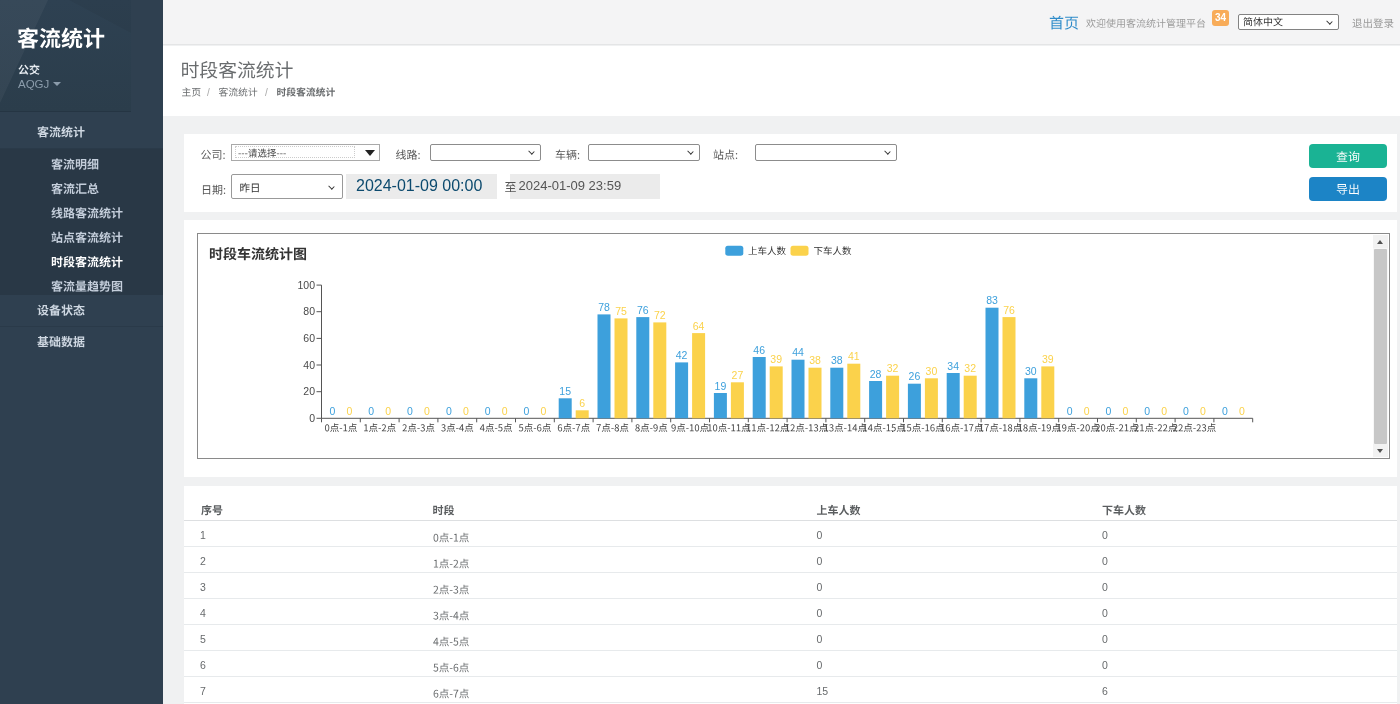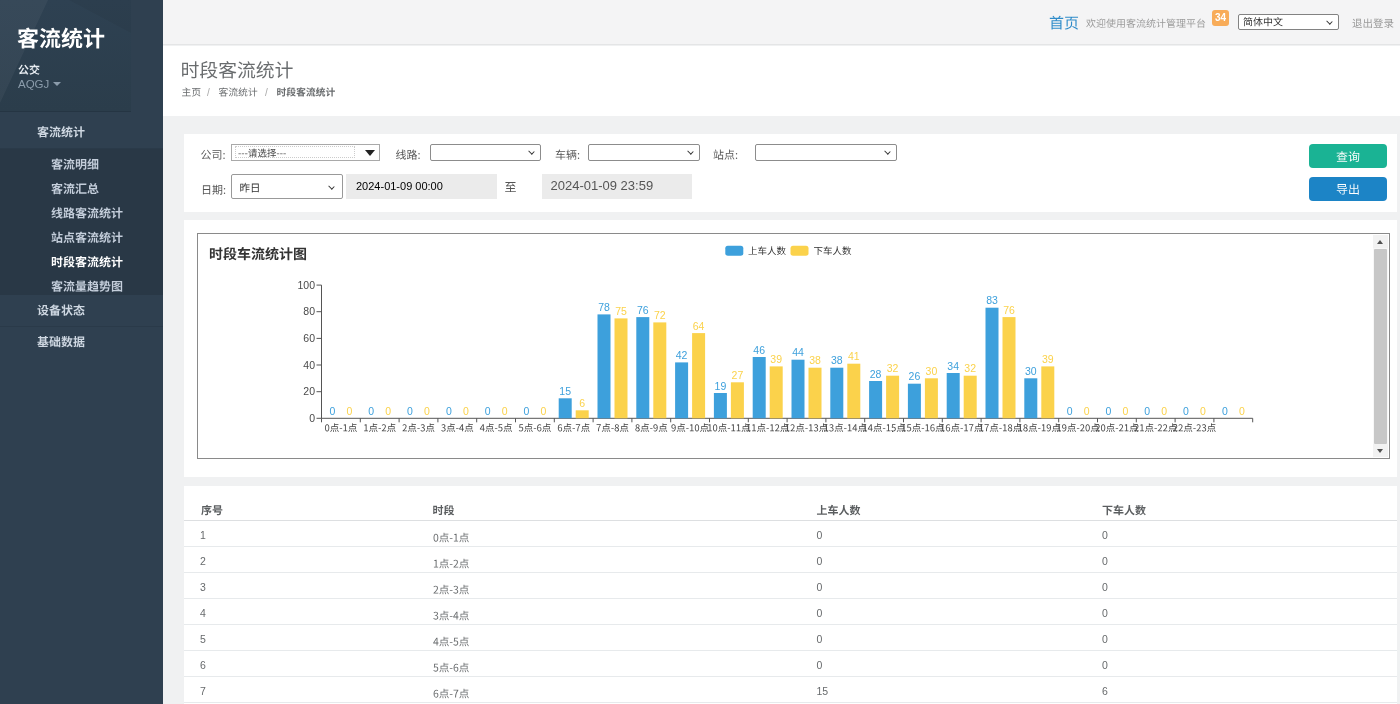--- a/index.html
+++ b/index.html
@@ -384,23 +384,23 @@
     </span>
   <span class="abs" style="left:404px;top:9.5px;width:112px;height:17px;background:#fff;border:1px solid #8c8c8c;border-radius:2px;">
       <span class="abs" style="right:6px;top:4px;width:5px;height:5px;border-right:1.4px solid #333;border-bottom:1.4px solid #333;transform:rotate(45deg) scale(1,0.8);"></span>
     </span>
   <span class="abs" style="left:571px;top:9.5px;width:142px;height:17px;background:#fff;border:1px solid #8c8c8c;border-radius:2px;">
       <span class="abs" style="right:6px;top:4px;width:5px;height:5px;border-right:1.4px solid #333;border-bottom:1.4px solid #333;transform:rotate(45deg) scale(1,0.8);"></span>
     </span>
   <span class="abs" style="left:47px;top:40px;width:112px;height:24.5px;background:#fff;border:1px solid #999;border-radius:2px;">
      <span class="abs" style="right:8px;top:8.5px;width:5px;height:5px;border-right:1.4px solid #333;border-bottom:1.4px solid #333;transform:rotate(45deg) scale(1,0.8);"></span>
   </span>
-  <span class="abs" style="left:162px;top:40px;width:150.5px;height:24.5px;background:#ebebeb;font-size:11px;color:#000000;line-height:24.5px;padding-left:10px;">2024-01-09 00:00</span>
+  <span class="abs" style="left:162px;top:40px;width:150.5px;height:24.5px;background:#ebebeb;font-size:16px;color:#0c4a6e;line-height:24.5px;padding-left:10px;">2024-01-09 00:00</span>
   <span class="abs" style="left:312.5px;top:40px;width:28px;height:24.5px;background:#fff;"></span>
-  <span class="abs" style="left:358px;top:40px;width:150px;height:24.5px;background:#ebebeb;font-size:13px;color:#555;line-height:24.5px;padding-left:8.5px;">2024-01-09 23:59</span>
+  <span class="abs" style="left:326px;top:40px;width:150px;height:24.5px;background:#ebebeb;font-size:13px;color:#555;line-height:24.5px;padding-left:8.5px;">2024-01-09 23:59</span>
   <span class="abs" style="left:1125px;top:10px;width:78px;height:24px;background:#1ab394;border-radius:4px;"></span>
   <span class="abs" style="left:1125px;top:42.5px;width:78px;height:24px;background:#1c84c6;border-radius:4px;"></span>
 </div>
 
 <div class="abs" style="left:184px;top:220px;width:1213px;height:257px;background:#fff;">
   <div class="abs" style="left:13px;top:13px;width:1193px;height:226px;border:1px solid #8a8a8a;background:#fff;">
     <svg width="1191" height="223" viewBox="0 0 1191 223" style="position:absolute;left:0;top:0">
         <rect x="527.3" y="11.7" width="18" height="10" rx="2.5" fill="#3da0dc"></rect>
         <g transform="translate(550.0,20.3) scale(0.009500,-0.009500)" fill="#333333">
           <use href="#g87" x="0"></use>

